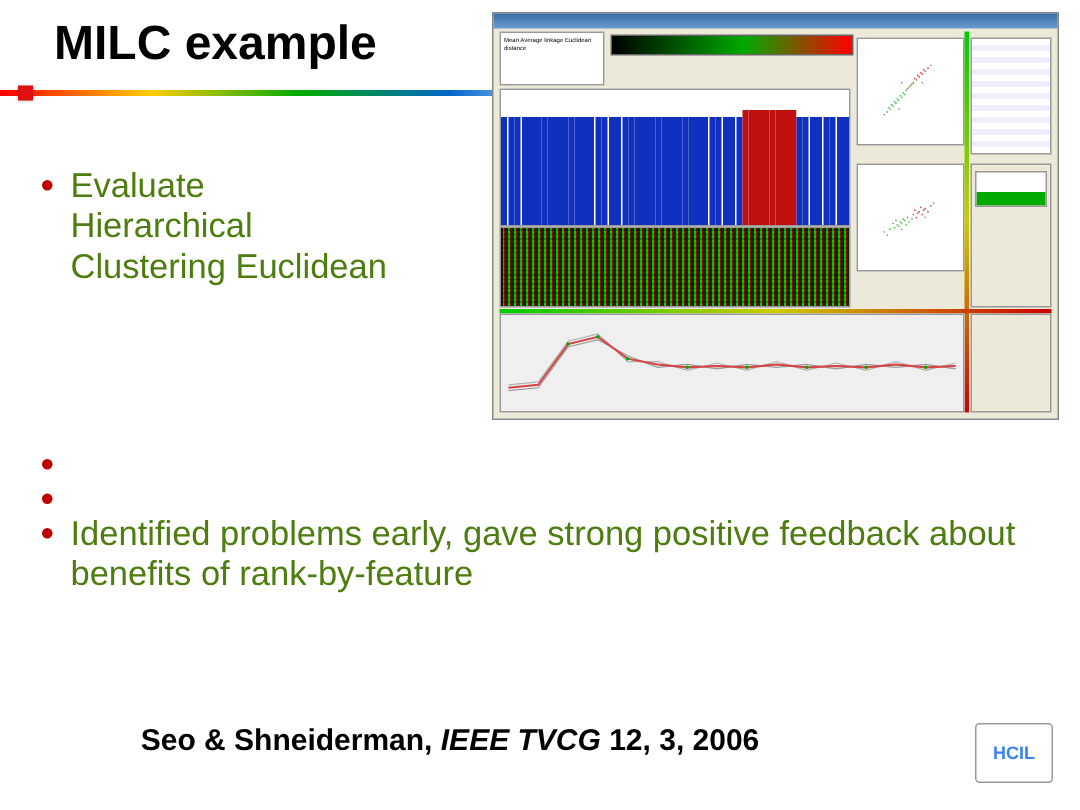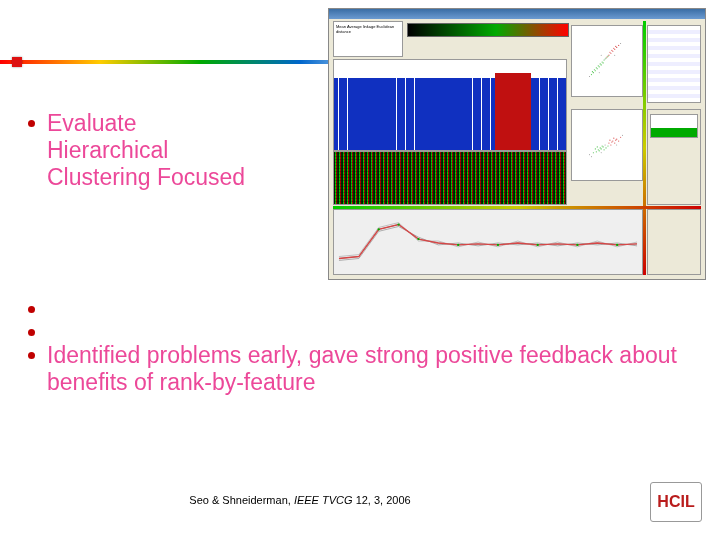--- a/index.html
+++ b/index.html
@@ -61,54 +61,54 @@
     height: 7px;
     border-radius: 50%;
     background: #c00000;
     flex: 0 0 auto;
     margin-top: 10px;
     margin-right: 12px;
   }
   .bullet-text {
     font-size: 23px;
     line-height: 1.18;
-    color: #ec4899;
+    color: #4d7c0f;
   }
   .sub {
     font-size: 23px;
     line-height: 1.18;
     display: block;
   }
   .citation {
     position: absolute;
     bottom: 34px;
     left: 0;
     width: 600px;
     text-align: center;
-    font-size: 11px;
-    font-weight: normal;
+    font-size: 20px;
+    font-weight: bold;
   }
   .citation .ital { font-style: italic; }
   .logo {
     position: absolute;
     right: 18px;
     bottom: 18px;
     width: 50px;
     height: 38px;
     border: 1px solid #999;
     border-radius: 3px;
     background: #fff;
     display: flex;
     align-items: center;
     justify-content: center;
   }
   .logo-text {
-    font-size: 16px;
+    font-size: 12px;
     font-weight: bold;
-    color: #b91c1c;
+    color: #3b82f6;
     position: relative;
   }
 
   
   .screenshot {
     position: absolute;
     top: 8px;
     right: 14px;
     width: 378px;
     height: 272px;
@@ -191,20 +191,21 @@
   .hstripe{
     position:absolute; top:197px; left:4px; width:368px; height:3px;
     background: linear-gradient(to right,#0c0,#cc0,#c00);
   }
 </style>
 </head>
 <body>
 
 <div class="slide">
 
+  <div class="title">MILC example</div>
   <div class="red-square"></div>
   <div class="title-underline"></div>
 
   <div class="screenshot">
     <div class="win-titlebar"></div>
     <div class="panel legend">Mean
 Average linkage
 Euclidean distance</div>
     <div class="gradbar"></div>
 
@@ -378,21 +379,21 @@
     </div>
     <div class="panel rankbar"></div>
   </div>
 
   <div class="bullets top">
     <div class="bullet-row">
       <div class="dot"></div>
       <div class="bullet-text">
         <span>Evaluate</span>
         <span class="sub" style="white-space:pre-line;">Hierarchical
-Clustering Focused</span>
+Clustering Euclidean</span>
       </div>
     </div>
   </div>
 
   <div class="bullets bottom">
     <div class="bullet-row">
       <div class="dot"></div>
     </div>
     <div class="bullet-row">
       <div class="dot"></div>

